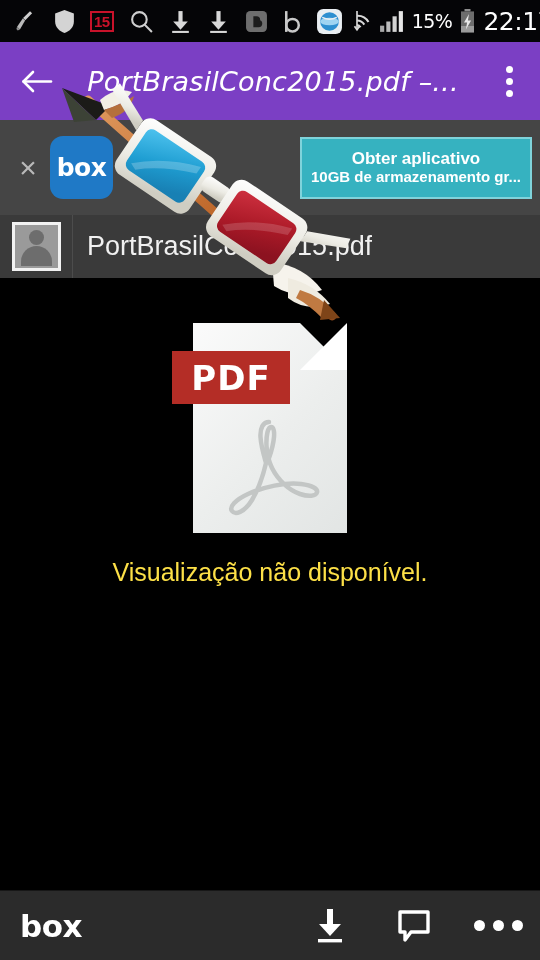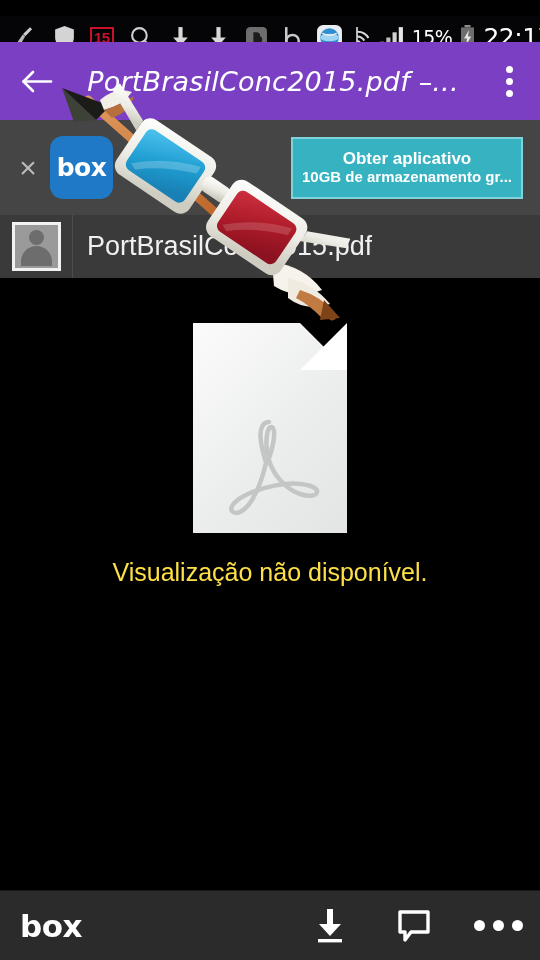--- a/index.html
+++ b/index.html
@@ -18,21 +18,21 @@
     position: relative;
     width: 540px;
     height: 960px;
     background: #000;
     overflow: hidden;
   }
 
   
   .statusbar {
     position: absolute;
-    top: 16px; left: 0;
+    top: 0; left: 0;
     width: 540px;
     height: 42px;
     background: #050507;
     display: flex;
     align-items: center;
     padding: 0 10px 0 14px;
     box-sizing: border-box;
   }
   .sb-left {
     display: flex;
@@ -157,21 +157,21 @@
     text-align: center;
     box-sizing: border-box;
     display: flex;
     flex-direction: column;
     justify-content: center;
     height: 62px;
     padding: 0 6px;
     overflow: hidden;
     flex: 0 0 auto;
   }
-  .promo-btn.primary { width: 232px; margin-right: 9px; }
+  .promo-btn.primary { width: 232px; }
   .promo-btn.secondary { width: 100px; }
   .promo-btn .t1 {
     font-size: 17px;
     font-weight: bold;
     line-height: 1.15;
     white-space: nowrap;
     overflow: hidden;
   }
   .promo-btn .t2 {
     font-size: 15px;
@@ -483,20 +483,21 @@
 
     <div class="pdf-icon">
       <div class="pdf-page"></div>
       <div class="pdf-fold"></div>
       <div class="pdf-fold2"></div>
 
       <svg class="pdf-acro" viewBox="0 0 114 100">
         <path d="M56 4 C50 4 47 10 47.5 19 C48 28 51 38 53 45 C50 58 45 72 39 82 C31 95 22 97 19 93 C16 89 22 82 35 76 C50 69 73 64 88 66 C100 67.5 105 71 104 74.5 C103 78 96 79 87 76 C76 72.5 65 62 59 50 C56 44 54 36 53.5 28 C53 17 55 9 58 9 C60.5 9 61.5 13 61 19 C60.5 25 58.5 33 56 40" fill="none" stroke="#c3c6c5" stroke-width="4.5" stroke-linecap="round" stroke-linejoin="round"></path>
       </svg>
 
+      <div class="pdf-label">PDF</div>
     </div>
 
     <div class="no-preview">Visualização não disponível.</div>
 
   </div>
 
   <div class="bottombar">
     <div class="bb-brand">box</div>
     <div class="bb-spacer"></div>
 

